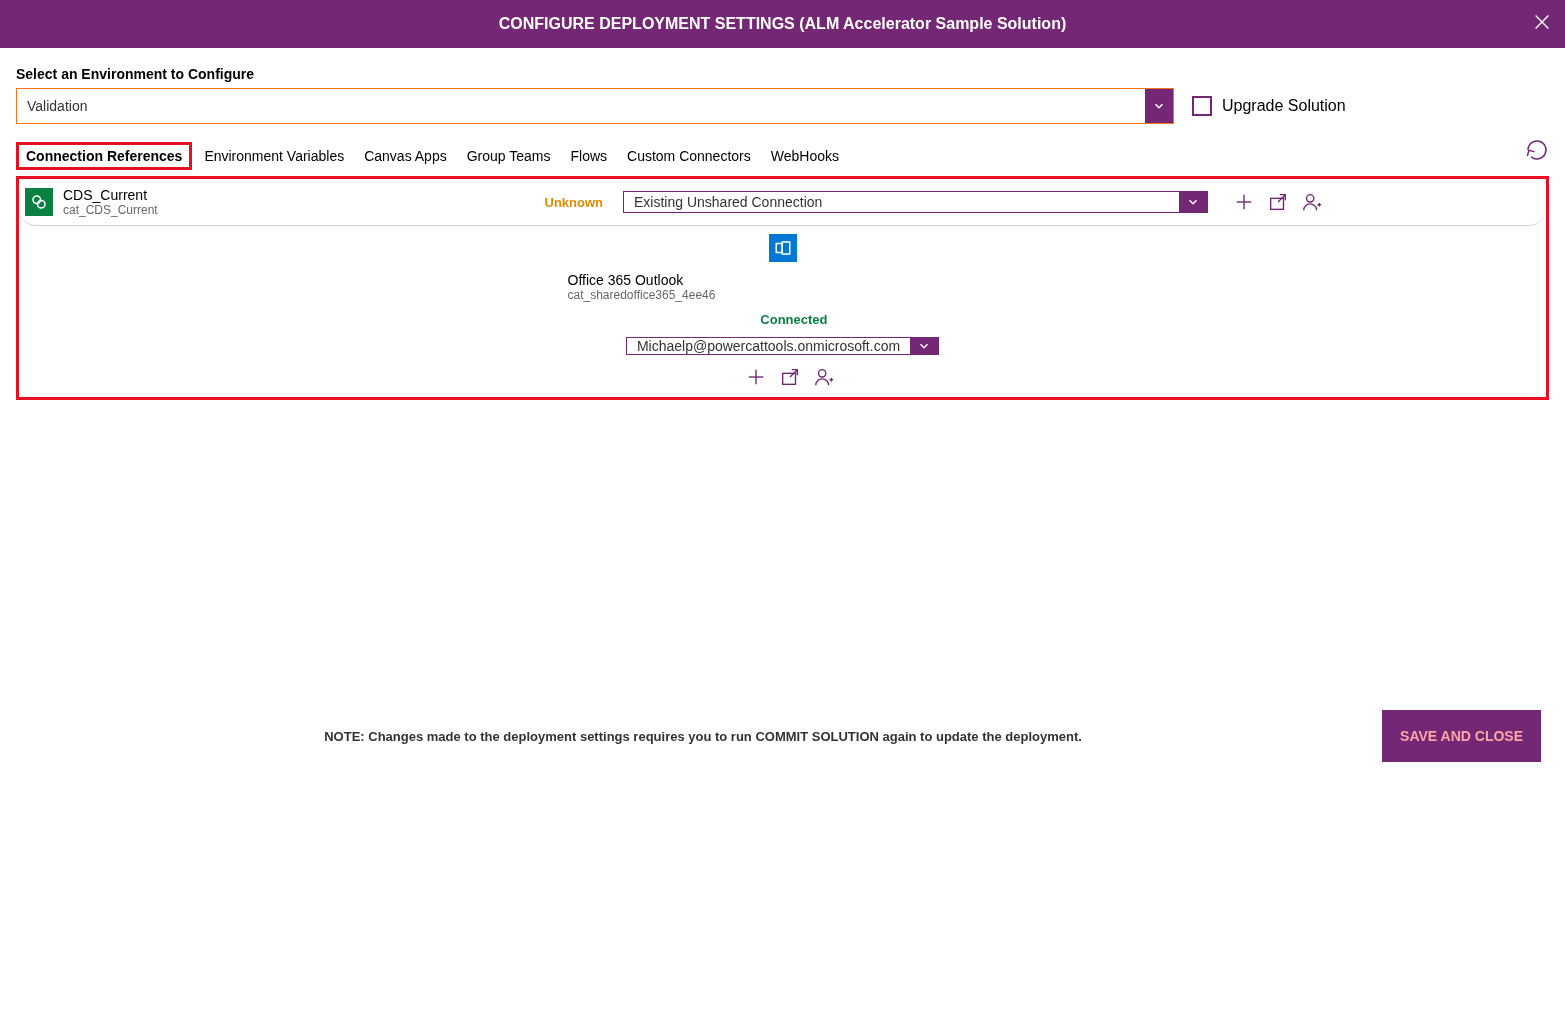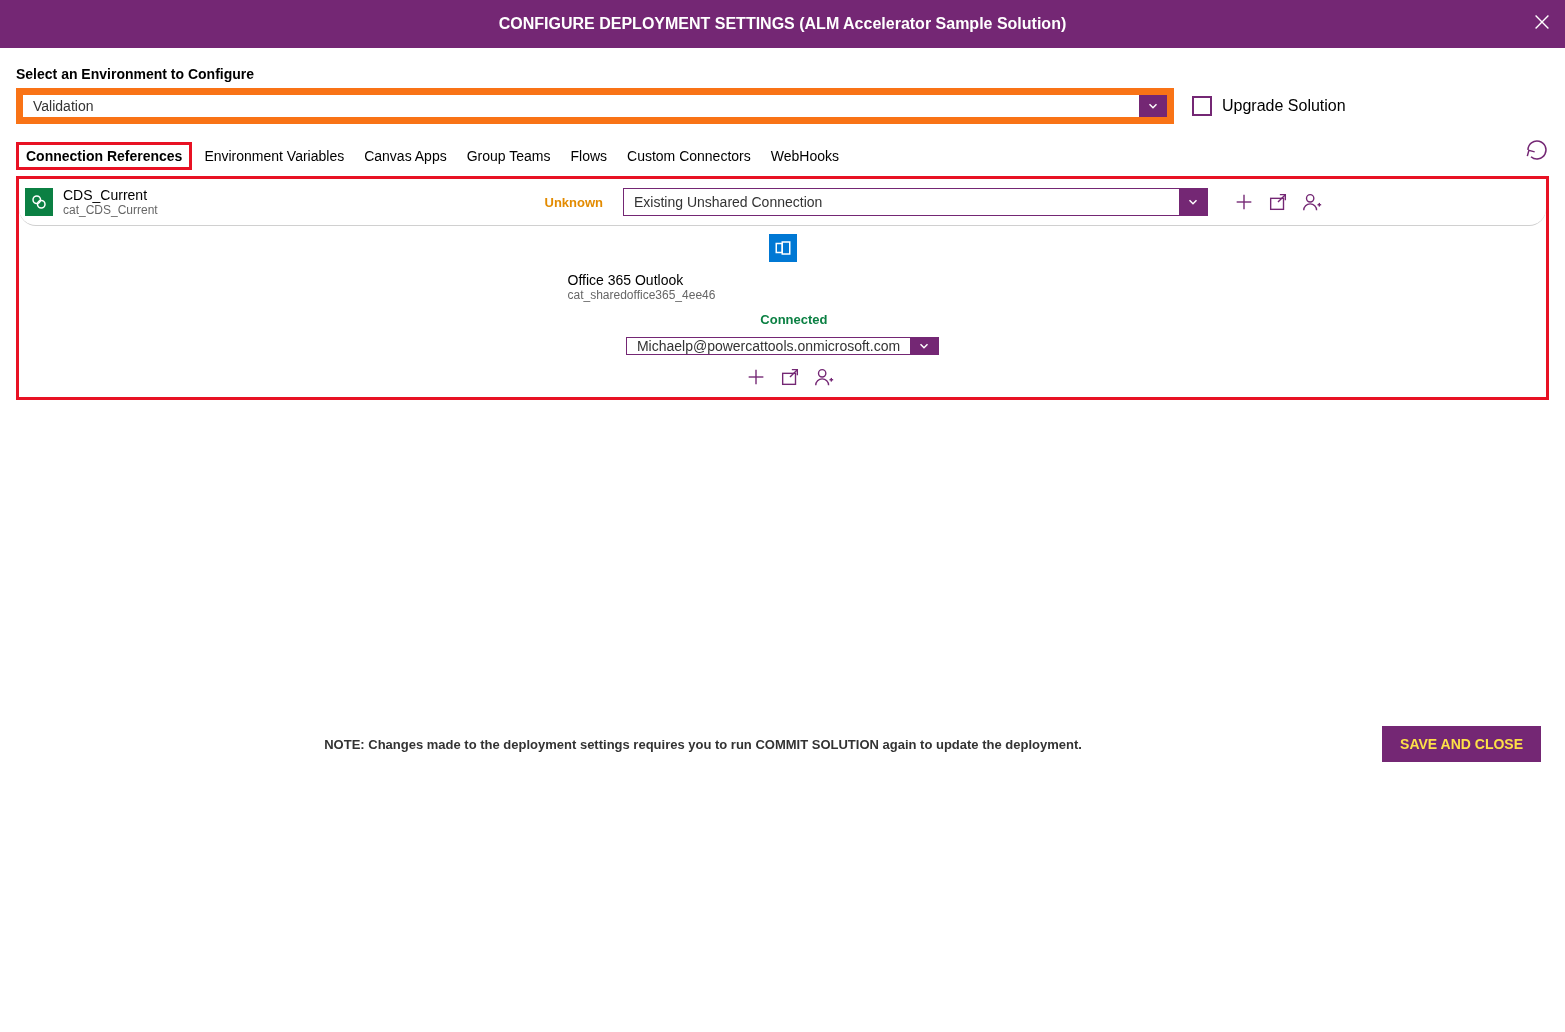--- a/index.html
+++ b/index.html
@@ -46,21 +46,21 @@
     }
     .env-row {
       display: flex;
       align-items: center;
       gap: 18px;
     }
     .env-select {
       flex: 1;
       max-width: 1158px;
       display: flex;
-      border: 7px solid #f97316;
+      border: 1px solid #f97316;
       height: 36px;
     }
     .env-select-input {
       flex: 1;
       padding: 0 10px;
       font-size: 14px;
       color: #333;
       display: flex;
       align-items: center;
     }
@@ -158,21 +158,21 @@
       text-align: right;
       padding-right: 10px;
     }
     .status-unknown { color: #e38b00; }
     .status-connected { color: #0b8043; }
     .conn-select {
       flex: 1;
       max-width: 585px;
       display: flex;
       border: 1px solid #742774;
-      height: 28px;
+      height: 22px;
     }
     .conn-select-input {
       flex: 1;
       padding: 0 10px;
       font-size: 14px;
       color: #333;
       display: flex;
       align-items: center;
     }
     .action-icons {
@@ -201,22 +201,22 @@
     }
     .footer-note {
       flex: 1;
       text-align: center;
       font-size: 13px;
       font-weight: 600;
       color: #333;
     }
     .save-btn {
       background: #742774;
-      color: #fde047;
-      padding: 10px 18px;
+      color: #fca5a5;
+      padding: 18px 18px;
       font-size: 14px;
       font-weight: 600;
       cursor: pointer;
       border: none;
     }
   </style>
 </head>
 <body>
 
 <div class="header-bar">

